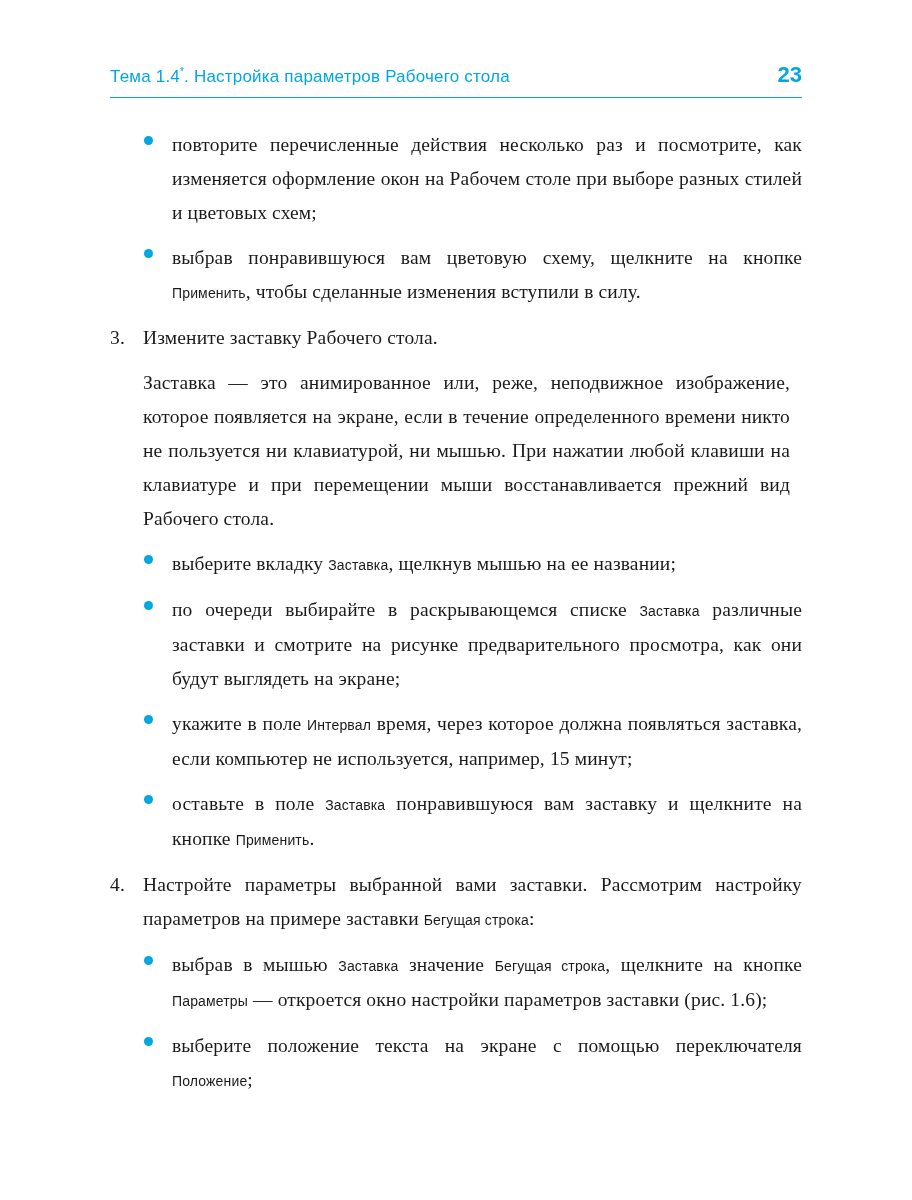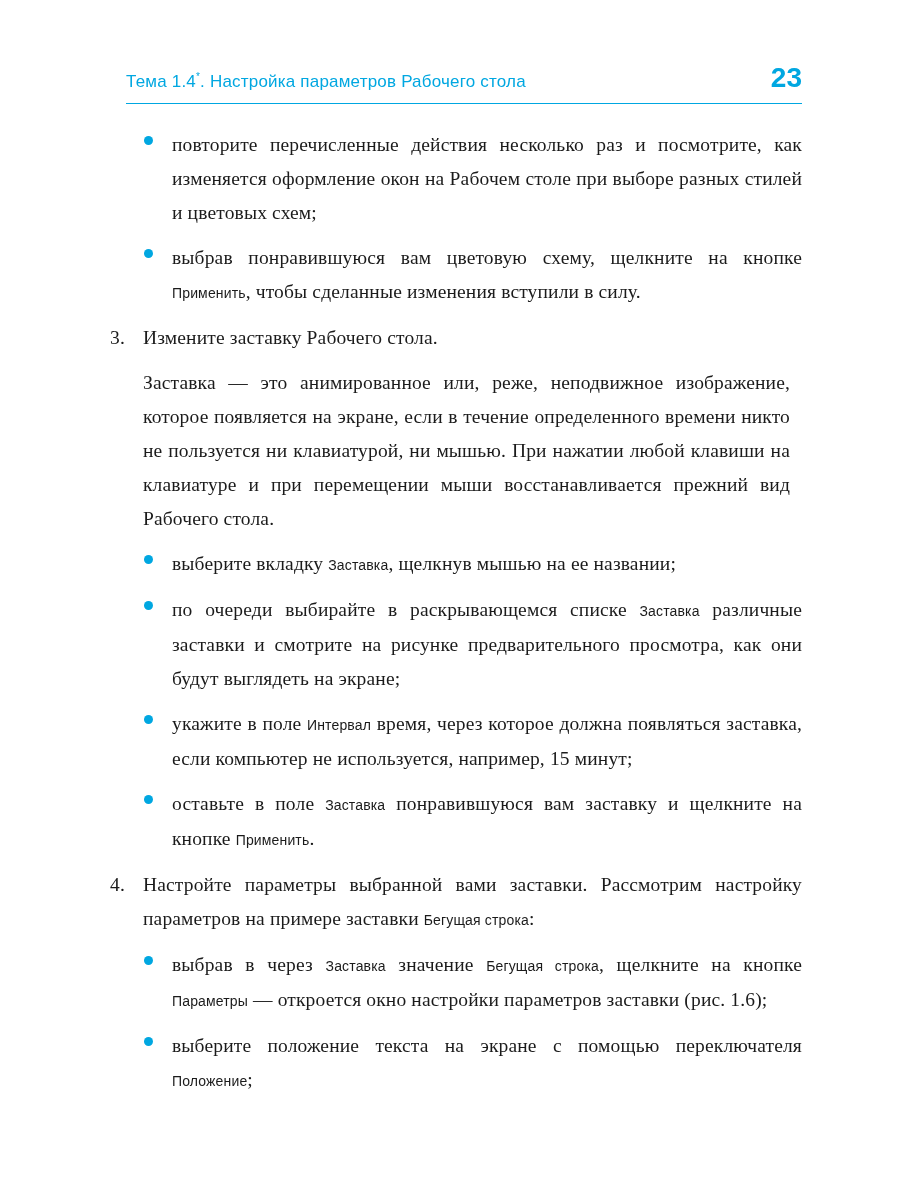--- a/index.html
+++ b/index.html
@@ -19,25 +19,24 @@
     left: 110px;
     right: 110px;
     top: 62px;
     display: flex;
     justify-content: space-between;
     align-items: baseline;
     padding-bottom: 9px;
     border-bottom: 1.5px solid var(--accent);
     font-family: "Liberation Sans", sans-serif;
     color: var(--accent);
-    margin-left: 16px;
   }
   .header-title { font-size: 17px; letter-spacing: 0.2px; }
   .header-title sup { font-size: 10px; line-height: 0; }
-  .page-num { font-size: 28px; font-weight: 700; }
+  .page-num { font-size: 22px; font-weight: 700; }
   .content {
     position: absolute;
     left: 110px;
     width: 692px;
     top: 128px;
     font-size: 19.5px;
     line-height: 34px;
     text-align: justify;
     letter-spacing: 0.15px;
   }
@@ -82,18 +81,18 @@
 
     <div class="bullet"><span class="dot"></span><span>по очереди выбирайте в раскрывающемся списке </span><span class="sans">Заставка</span><span> различные заставки и смотрите на рисунке предварительного просмотра, как они будут выглядеть на экране;</span></div>
 
 
     <div class="bullet"><span class="dot"></span><span>укажите в поле </span><span class="sans">Интервал</span><span> время, через которое должна появляться заставка, если компьютер не используется, например, 15 минут;</span></div>
 
     <div class="bullet"><span class="dot"></span><span>оставьте в поле </span><span class="sans">Заставка</span><span> понравившуюся вам заставку и щелкните на кнопке </span><span class="sans">Применить</span><span>.</span></div>
 
     <div class="numbered"><span class="num">4.</span><span>Настройте параметры выбранной вами заставки. Рассмотрим настройку параметров на примере заставки </span><span class="sans">Бегущая строка</span><span>:</span></div>
 
-    <div class="bullet"><span class="dot"></span><span>выбрав в через </span><span class="sans">Заставка</span><span> значение </span><span class="sans">Бегущая строка</span><span>, щелкните на кнопке </span><span class="sans">Параметры</span><span> — откроется окно настройки параметров заставки (рис. 1.6);</span></div>
+    <div class="bullet"><span class="dot"></span><span>выбрав в мышью </span><span class="sans">Заставка</span><span> значение </span><span class="sans">Бегущая строка</span><span>, щелкните на кнопке </span><span class="sans">Параметры</span><span> — откроется окно настройки параметров заставки (рис. 1.6);</span></div>
 
     <div class="bullet"><span class="dot"></span><span>выберите положение текста на экране с помощью переключателя </span><span class="sans">Положение</span><span>;</span></div>
 
   </div>
 </div>
 
 </body></html>

